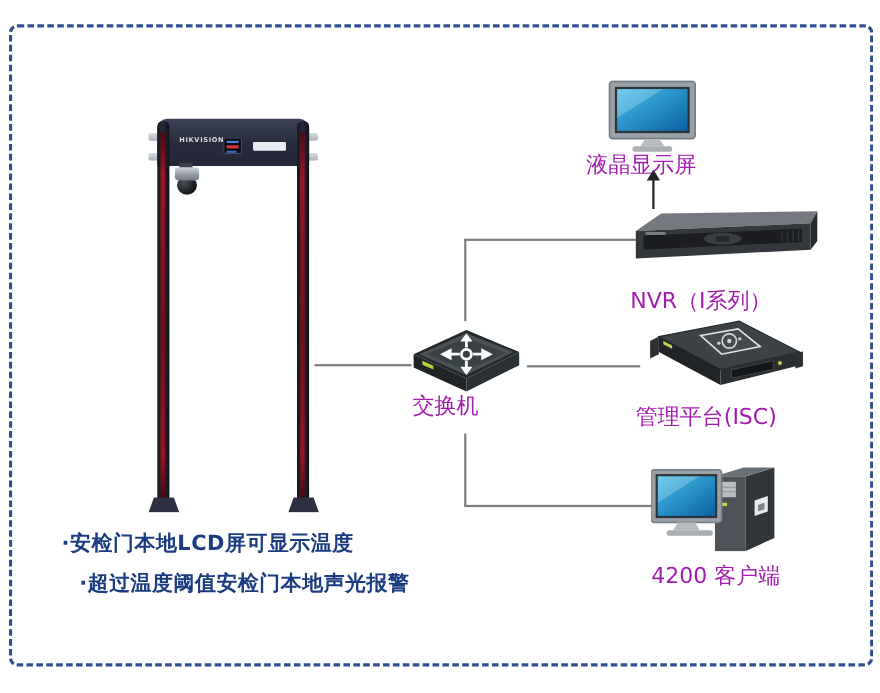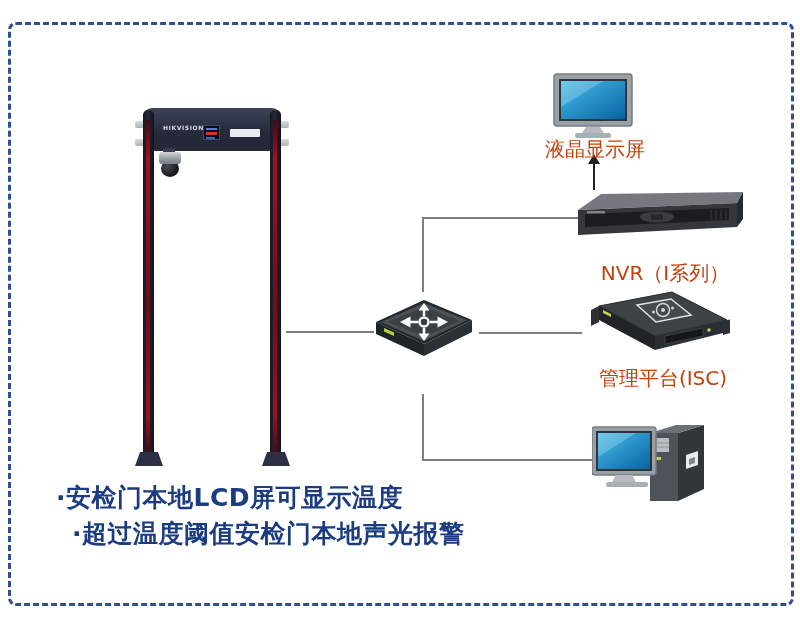--- a/index.html
+++ b/index.html
@@ -7,25 +7,25 @@
   .canvas {
     position:relative; width:800px; height:630px; background:#ffffff;
     font-family:"DejaVu Sans","Liberation Sans",sans-serif; overflow:hidden;
   }
   .frame {
     position:absolute; left:8px; top:22px; width:786px; height:584px;
     border:3px dashed #2f4f92; border-radius:8px;
   }
   .line { position:absolute; background:#7d7d7d; }
   .node-label {
-    position:absolute; color:#c2410c; font-size:20px; font-weight:500;
-    text-align:center; white-space:nowrap;
+    position:absolute; color:#a21caf; font-size:20px; font-weight:500;
+    text-align:left; white-space:nowrap;
   }
   .note {
-    position:absolute; left:56px; color:#1b3c80; font-size:25px; font-weight:bold;
+    position:absolute; left:56px; color:#1b3c80; font-size:19px; font-weight:bold;
     white-space:nowrap; letter-spacing:0.5px;
   }
   
   .gate { position:absolute; left:130px; top:105px; width:172px; height:370px; }
   .gate-header {
     position:absolute; left:13px; top:3px; width:138px; height:43px; z-index:1;
     background:linear-gradient(180deg,#3e4358,#262a3c 55%,#232738);
     border-radius:9px 9px 2px 2px;
   }
   .gate-brand {
@@ -130,20 +130,21 @@
     <circle cx="52" cy="26" r="4.5" fill="none" stroke="#ffffff" stroke-width="2.5"></circle>
     <line x1="52" y1="20" x2="52" y2="14" stroke="#ffffff" stroke-width="2.5"></line>
     <polygon points="46.5,14.5 57.5,14.5 52,7" fill="#ffffff"></polygon>
     <line x1="52" y1="32" x2="52" y2="38" stroke="#ffffff" stroke-width="2.5"></line>
     <polygon points="46.5,37.5 57.5,37.5 52,45" fill="#ffffff"></polygon>
     <line x1="46" y1="26" x2="38" y2="26" stroke="#ffffff" stroke-width="2.5"></line>
     <polygon points="38.5,20.5 38.5,31.5 28,26" fill="#ffffff"></polygon>
     <line x1="58" y1="26" x2="66" y2="26" stroke="#ffffff" stroke-width="2.5"></line>
     <polygon points="65.5,20.5 65.5,31.5 76,26" fill="#ffffff"></polygon>
   </svg>
+  <div class="node-label" style="left:375px; top:355px; width:96px;">交换机</div>
 
   <svg style="left:553px; top:73px;" width="84" height="66" viewBox="0 0 84 66">
     <defs>
       <linearGradient id="scr1" x1="0" y1="0" x2="1" y2="1">
         <stop offset="0" stop-color="#45bdea"></stop>
           <stop offset="1" stop-color="#0a62a2"></stop>
       </linearGradient>
     </defs>
     <rect x="1" y="1" width="78" height="52" rx="3" fill="#99a1a7" stroke="#757d83" stroke-width="1.5"></rect>
     <rect x="6" y="6" width="68" height="42" fill="#2e353a"></rect>
@@ -202,17 +203,18 @@
     <rect x="61" y="36" width="8" height="3" fill="#c9d24b"></rect>
     <polygon points="94,34 106,30 106,44 94,48" fill="#e8eaec"></polygon>
     <polygon points="97,38 103,36 103,42 97,44" fill="#7e858b"></polygon>
     <rect x="0" y="6" width="64" height="48" rx="3" fill="#99a1a7" stroke="#757d83" stroke-width="1.5"></rect>
     <rect x="4" y="10" width="56" height="40" fill="#2e353a"></rect>
     <rect x="6" y="12" width="52" height="36" fill="url(#scr2)"></rect>
     <polygon points="6,12 44,12 6,36" fill="#ffffff" opacity="0.22"></polygon>
     <polygon points="24,54 40,54 44,61 20,61" fill="#b6bcc1"></polygon>
     <rect x="14" y="61" width="42" height="5" rx="2" fill="#a9b0b5"></rect>
   </svg>
+  <div class="node-label" style="left:592px; top:510px; width:150px;">4200 客户端</div>
 
   <div class="note" style="top:481px;">·安检门本地LCD屏可显示温度</div>
   <div class="note" style="top:517px;margin-left:16px;">·超过温度阈值安检门本地声光报警</div>
 
 </div>
 
 </body></html>

